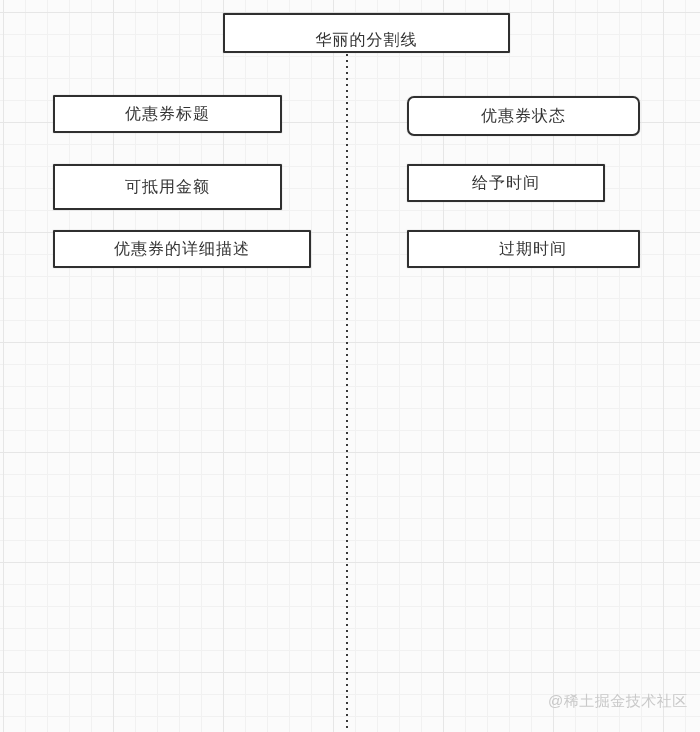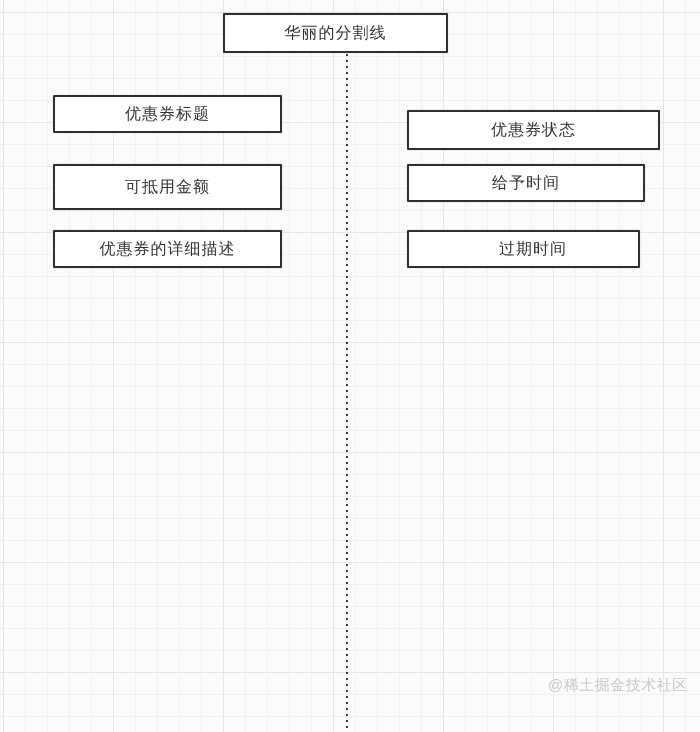--- a/index.html
+++ b/index.html
@@ -33,43 +33,43 @@
     border: 2.5px solid #2f2f2f;
     border-radius: 1px;
     display: flex;
     align-items: center;
     justify-content: center;
     font-size: 16px;
     color: #333333;
     letter-spacing: 1px;
     box-shadow: 0 0 0 1px rgba(0,0,0,0.04);
   }
-  #node-divider-title { left: 223px; top: 13px;  width: 225px; height: 40px; }
+  #node-divider-title { left: 223px; top: 13px;  width: 287px; height: 40px; align-items: flex-end; }
   #node-coupon-title       { left: 53px;  top: 95px;  width: 229px; height: 38px; justify-content: center; }
   #node-deductible-amount  { left: 53px;  top: 164px; width: 229px; height: 46px; }
-  #node-coupon-description { left: 53px;  top: 230px; width: 229px; height: 38px; }
-  #node-coupon-status { left: 407px; top: 110px;  width: 253px; height: 40px; }
-  #node-given-time    { left: 407px; top: 164px; width: 238px; height: 38px; }
+  #node-coupon-description { left: 53px;  top: 230px; width: 258px; height: 38px; }
+  #node-coupon-status { left: 407px; top: 96px;  width: 233px; height: 40px; border-radius: 7px; }
+  #node-given-time    { left: 407px; top: 164px; width: 198px; height: 38px; }
   #node-expire-time   { left: 407px; top: 230px; width: 233px; height: 38px; padding-left: 19px; }
   .dotted-line {
     position: absolute;
     left: 346px;
     top: 54px;
     width: 2px;
     height: 676px;
     background-image: repeating-linear-gradient(
       to bottom,
       #3a3a3a 0px, #3a3a3a 2px,
       transparent 2px, transparent 6px
     );
   }
   .watermark {
     position: absolute;
     left: 548px;
-    top: 676px;
+    top: 692px;
     font-size: 15px;
     color: #c9c9c9;
     letter-spacing: 0.5px;
     white-space: nowrap;
   }
 </style>
 </head>
 <body>
 
 <div class="canvas">

